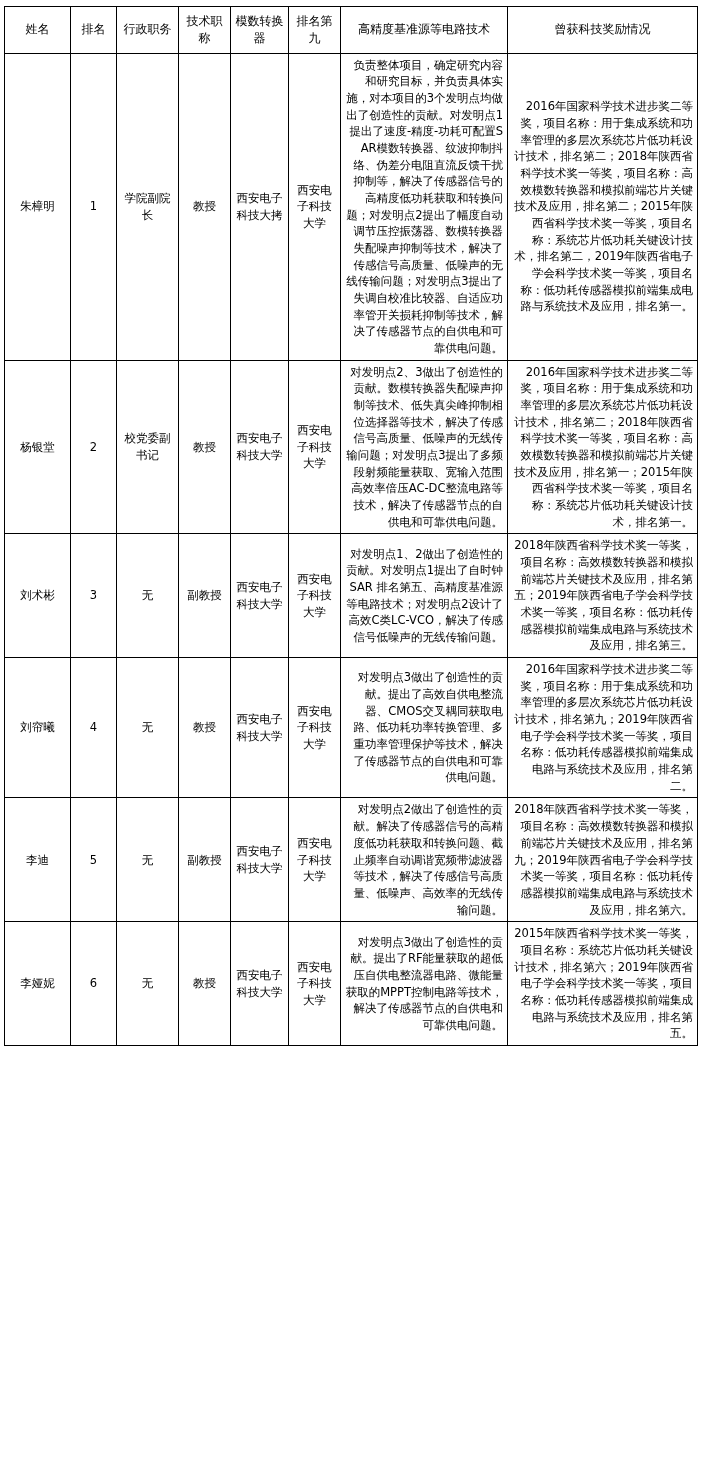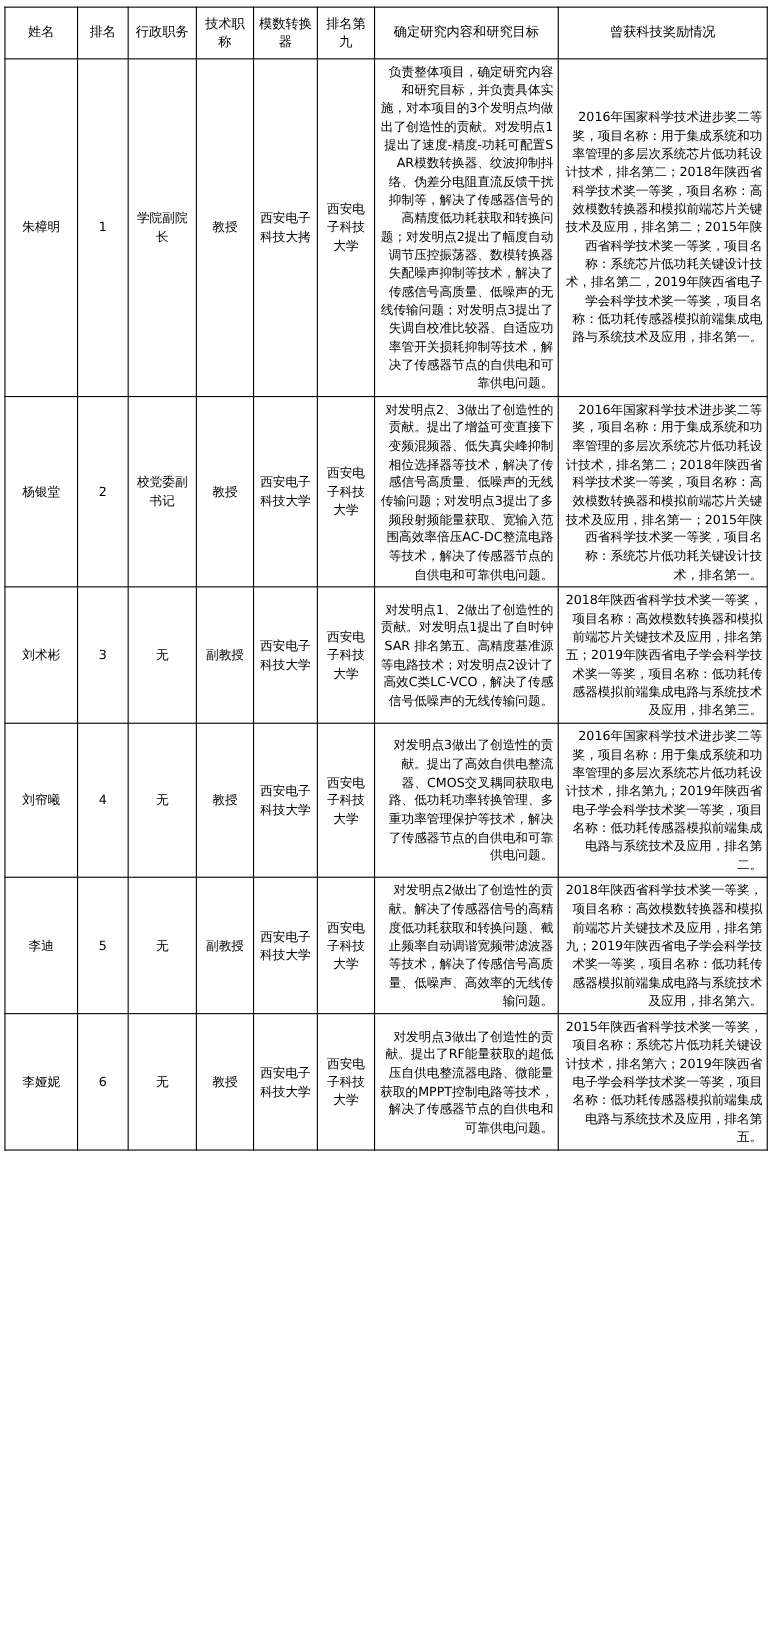--- a/index.html
+++ b/index.html
@@ -74,21 +74,21 @@
       <col class="c-award">
     </colgroup>
     <thead>
       <tr>
         <th>姓名</th>
         <th>排名</th>
         <th>行政职务</th>
         <th>技术职称</th>
         <th>模数转换器</th>
         <th>排名第九</th>
-        <th>确定研究内容和研究目标</th>
+        <th>高精度基准源等电路技术</th>
         <th>曾获科技奖励情况</th>
       </tr>
     </thead>
     <tbody>
       <tr>
         <td class="center">朱樟明</td>
         <td class="center">1</td>
         <td class="center">学院副院长</td>
         <td class="center">教授</td>
         <td class="center">西安电子科技大拷</td>
@@ -96,21 +96,21 @@
         <td class="body-text">负责整体项目，确定研究内容和研究目标，并负责具体实施，对本项目的3个发明点均做出了创造性的贡献。对发明点1提出了速度-精度-功耗可配置SAR模数转换器、纹波抑制抖络、伪差分电阻直流反馈干扰抑制等，解决了传感器信号的高精度低功耗获取和转换问题；对发明点2提出了幅度自动调节压控振荡器、数模转换器失配噪声抑制等技术，解决了传感信号高质量、低噪声的无线传输问题；对发明点3提出了失调自校准比较器、自适应功率管开关损耗抑制等技术，解决了传感器节点的自供电和可靠供电问题。</td>
         <td class="body-text">2016年国家科学技术进步奖二等奖，项目名称：用于集成系统和功率管理的多层次系统芯片低功耗设计技术，排名第二；2018年陕西省科学技术奖一等奖，项目名称：高效模数转换器和模拟前端芯片关键技术及应用，排名第二；2015年陕西省科学技术奖一等奖，项目名称：系统芯片低功耗关键设计技术，排名第二，2019年陕西省电子学会科学技术奖一等奖，项目名称：低功耗传感器模拟前端集成电路与系统技术及应用，排名第一。</td>
       </tr>
       <tr>
         <td class="center">杨银堂</td>
         <td class="center">2</td>
         <td class="center">校党委副书记</td>
         <td class="center">教授</td>
         <td class="center">西安电子科技大学</td>
         <td class="center">西安电子科技大学</td>
-        <td class="body-text">对发明点2、3做出了创造性的贡献。提出了增益可变直接下变频混频器、低失真尖峰抑制相位选择器等技术，解决了传感信号高质量、低噪声的无线传输问题；对发明点3提出了多频段射频能量获取、宽输入范围高效率倍压AC-DC整流电路等技术，解决了传感器节点的自供电和可靠供电问题。</td>
+        <td class="body-text">对发明点2、3做出了创造性的贡献。数模转换器失配噪声抑制等技术、低失真尖峰抑制相位选择器等技术，解决了传感信号高质量、低噪声的无线传输问题；对发明点3提出了多频段射频能量获取、宽输入范围高效率倍压AC-DC整流电路等技术，解决了传感器节点的自供电和可靠供电问题。</td>
         <td class="body-text">2016年国家科学技术进步奖二等奖，项目名称：用于集成系统和功率管理的多层次系统芯片低功耗设计技术，排名第二；2018年陕西省科学技术奖一等奖，项目名称：高效模数转换器和模拟前端芯片关键技术及应用，排名第一；2015年陕西省科学技术奖一等奖，项目名称：系统芯片低功耗关键设计技术，排名第一。</td>
       </tr>
       <tr>
         <td class="center">刘术彬</td>
         <td class="center">3</td>
         <td class="center">无</td>
         <td class="center">副教授</td>
         <td class="center">西安电子科技大学</td>
         <td class="center">西安电子科技大学</td>
         <td class="body-text">对发明点1、2做出了创造性的贡献。对发明点1提出了自时钟SAR 排名第五、高精度基准源等电路技术；对发明点2设计了高效C类LC-VCO，解决了传感信号低噪声的无线传输问题。</td>

